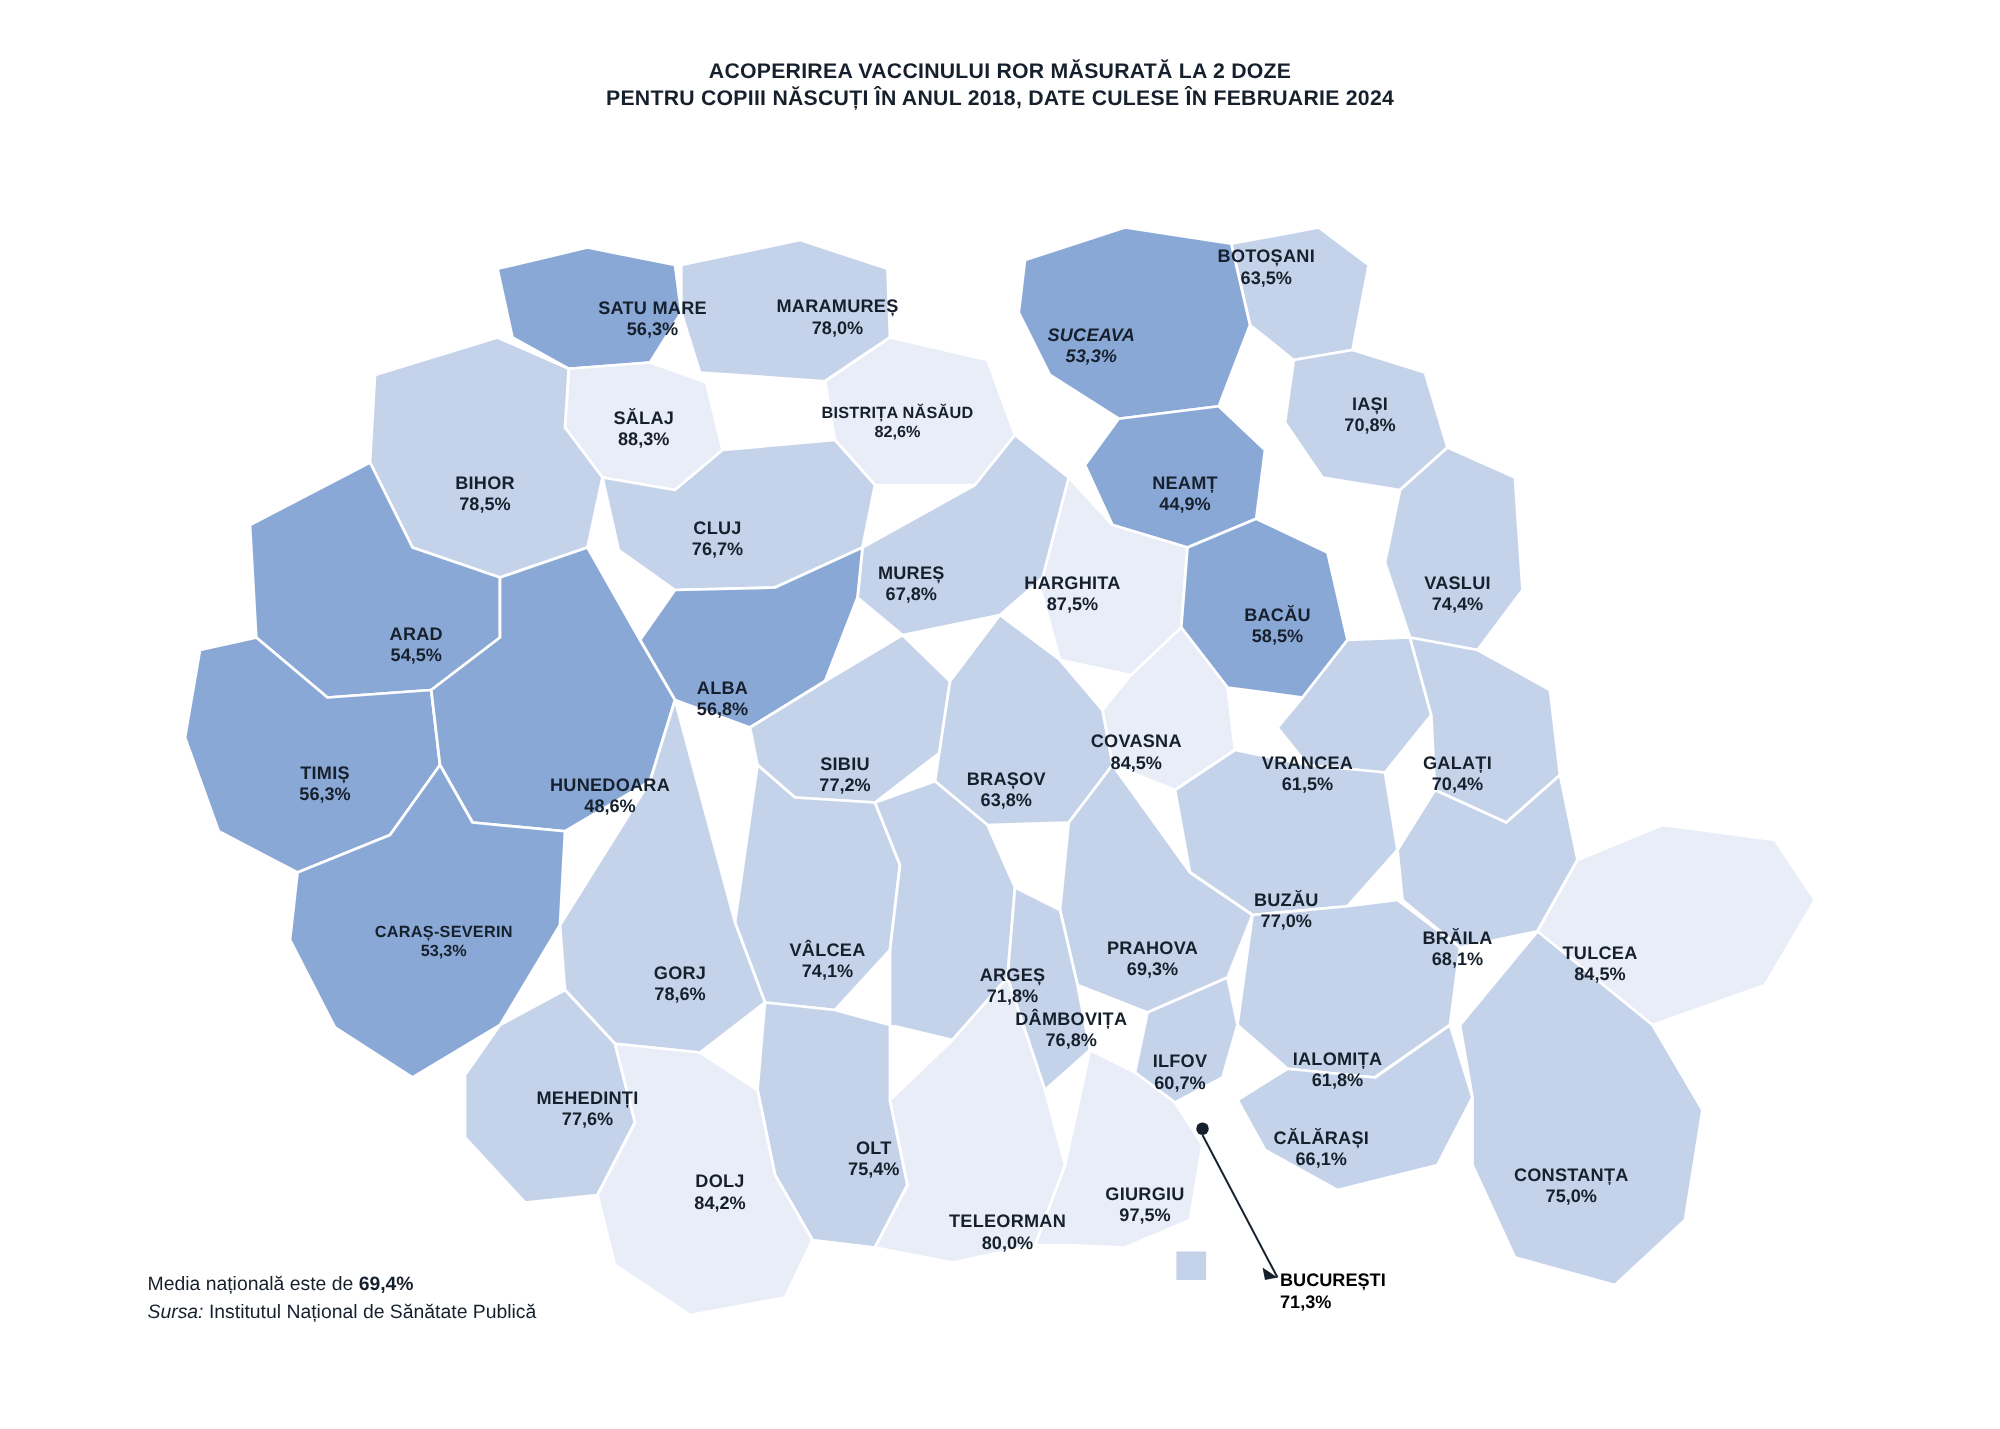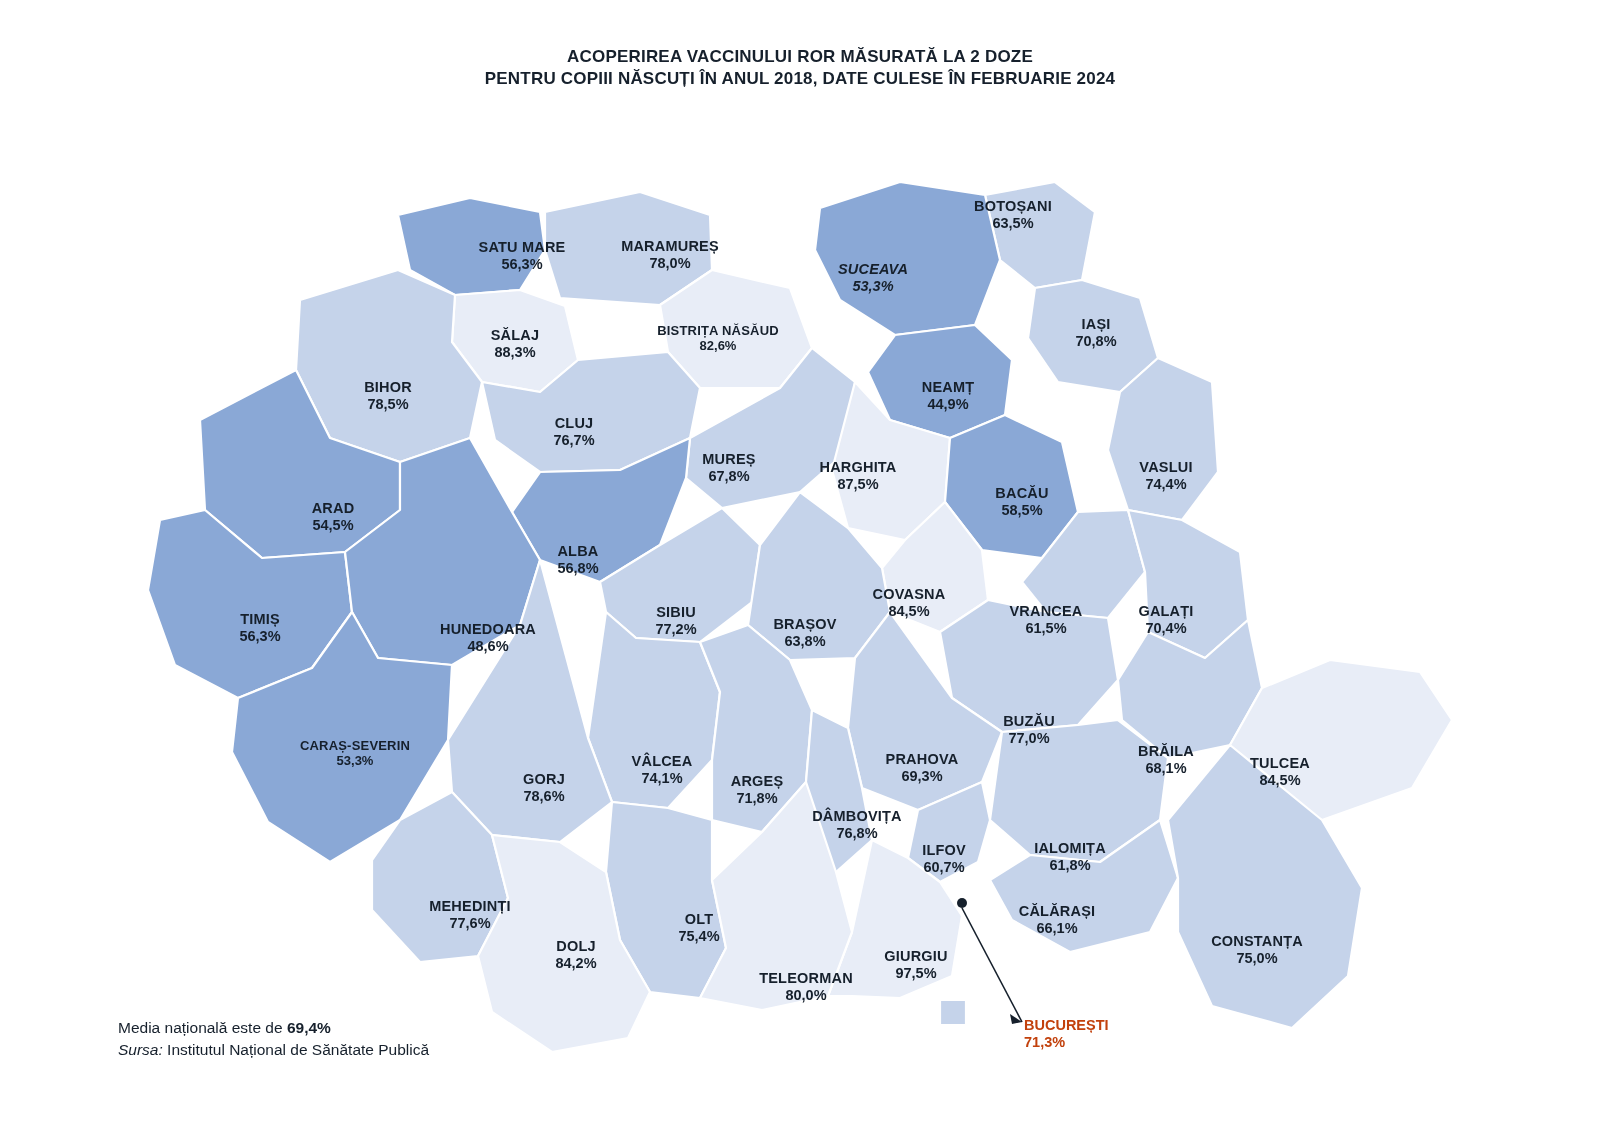--- a/index.html
+++ b/index.html
@@ -83,21 +83,21 @@
   #footer .it{font-style:italic;}
   #buc-line{
     position:absolute;left:0;top:0;width:1600px;height:1143px;
     pointer-events:none;
   }
   #buc-label{
     position:absolute;
     left:1024px;top:1017px;
     font-size:14.5px;font-weight:bold;
     line-height:1.2;
-    color:#c2410c;
+    color:#000000;
   }
 </style>
 </head>
 <body>
 
 <div id="title">
   <span class="l1">ACOPERIREA VACCINULUI ROR MĂSURATĂ LA 2 DOZE</span>
   <span class="l2">PENTRU COPIII NĂSCUȚI ÎN ANUL 2018, DATE CULESE ÎN FEBRUARIE 2024</span>
 </div>
 
@@ -262,37 +262,37 @@
         <span class="vl">68,1%</span>
       </div>
       <div class="lbl" style="left: 1280px; top: 652px;">
         <span class="nm">TULCEA</span>
         <span class="vl">84,5%</span>
       </div>
       <div class="lbl" style="left: 544px; top: 668px;">
         <span class="nm">GORJ</span>
         <span class="vl">78,6%</span>
       </div>
-      <div class="lbl" style="left: 757px; top: 670px;">
+      <div class="lbl" style="left: 810px; top: 670px;">
         <span class="nm">ARGEȘ</span>
         <span class="vl">71,8%</span>
       </div>
       <div class="lbl" style="left: 857px; top: 705px;">
         <span class="nm">DÂMBOVIȚA</span>
         <span class="vl">76,8%</span>
       </div>
       <div class="lbl" style="left: 944px; top: 739px;">
         <span class="nm">ILFOV</span>
         <span class="vl">60,7%</span>
       </div>
       <div class="lbl" style="left: 1070px; top: 737px;">
         <span class="nm">IALOMIȚA</span>
         <span class="vl">61,8%</span>
       </div>
-      <div class="lbl" style="left: 470px; top: 795px;">
+      <div class="lbl" style="left: 470px; top: 768px;">
         <span class="nm">MEHEDINȚI</span>
         <span class="vl">77,6%</span>
       </div>
       <div class="lbl" style="left: 1057px; top: 800px;">
         <span class="nm">CĂLĂRAȘI</span>
         <span class="vl">66,1%</span>
       </div>
       <div class="lbl" style="left: 699px; top: 808px;">
         <span class="nm">OLT</span>
         <span class="vl">75,4%</span>

